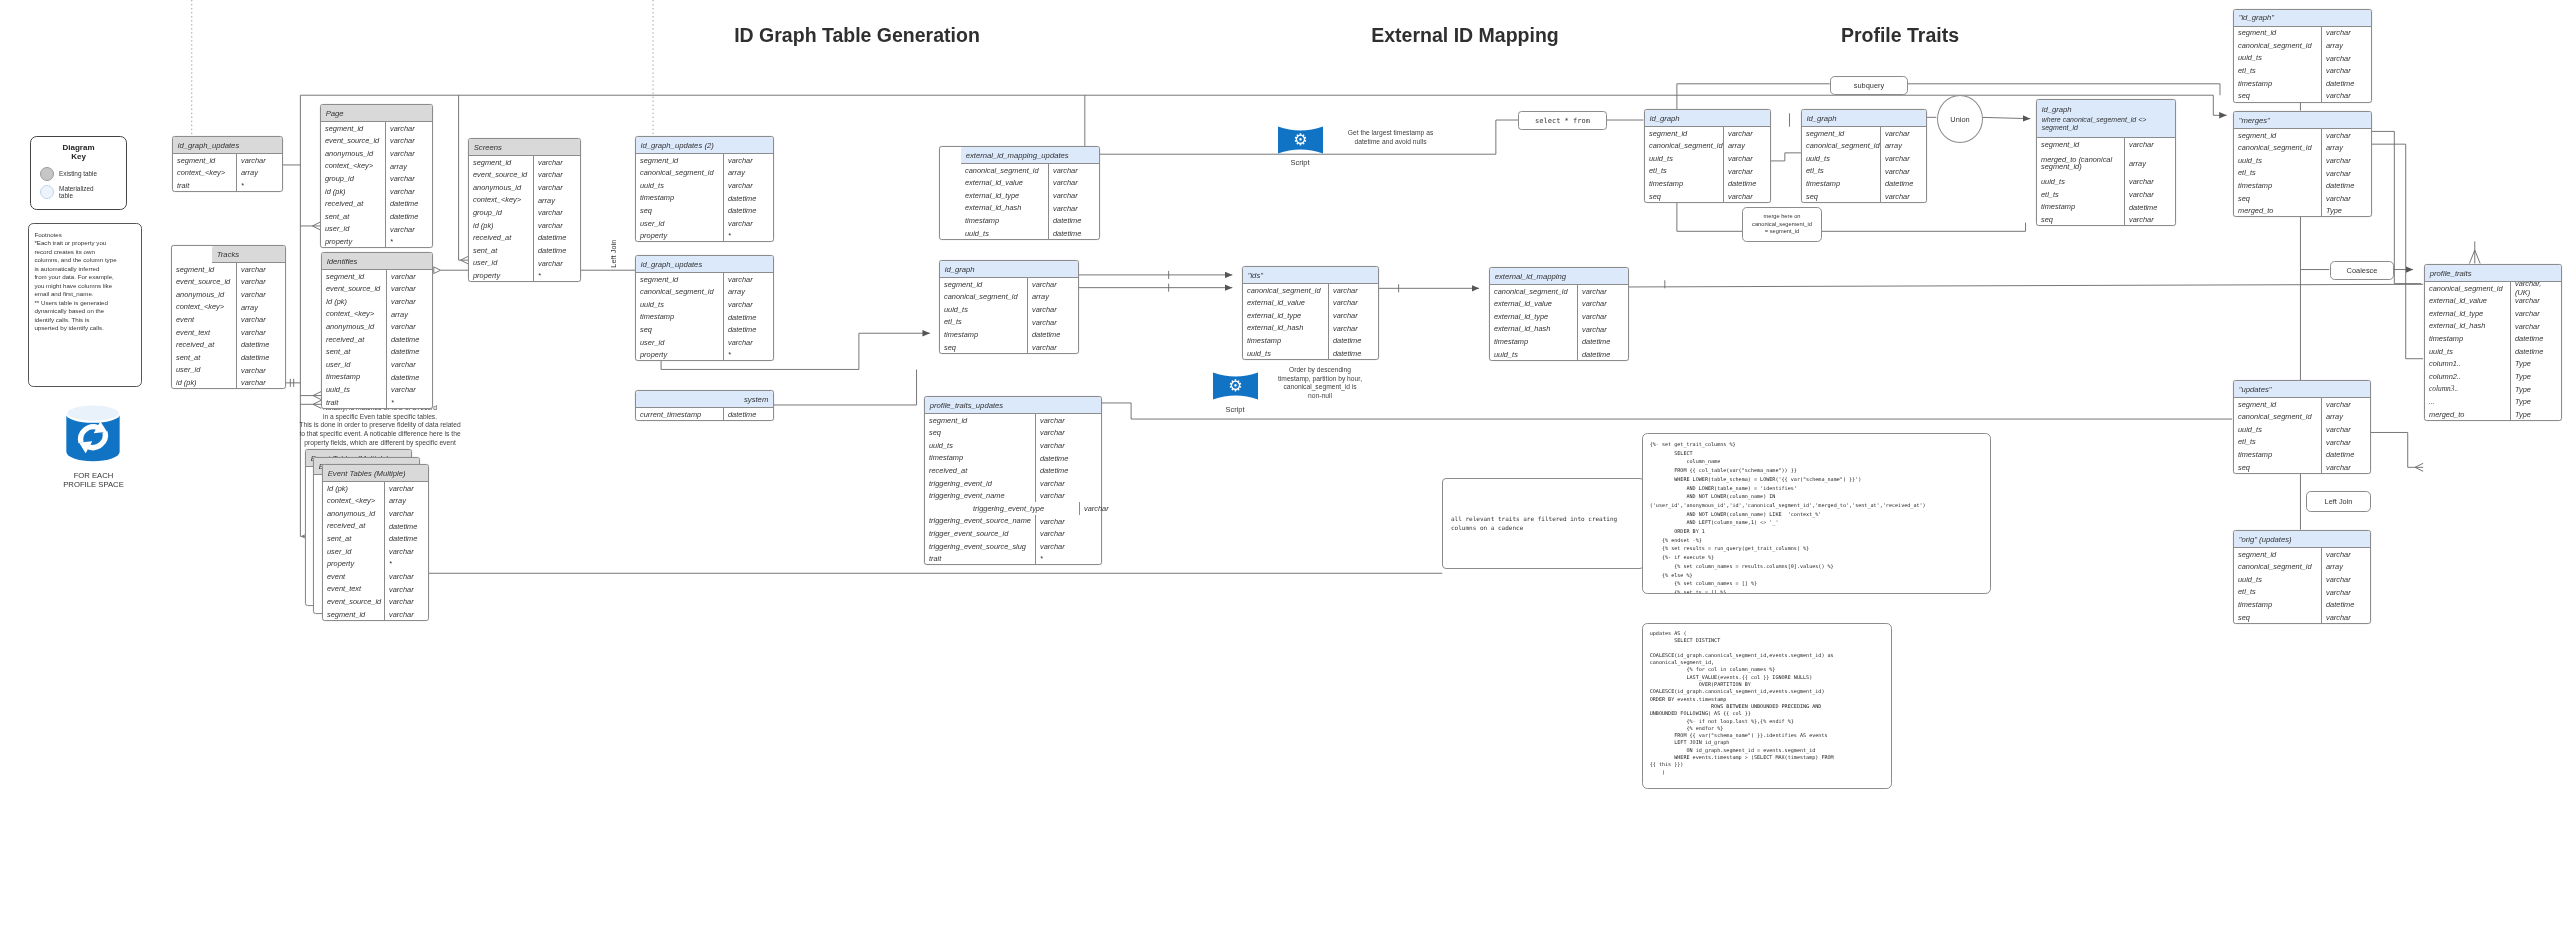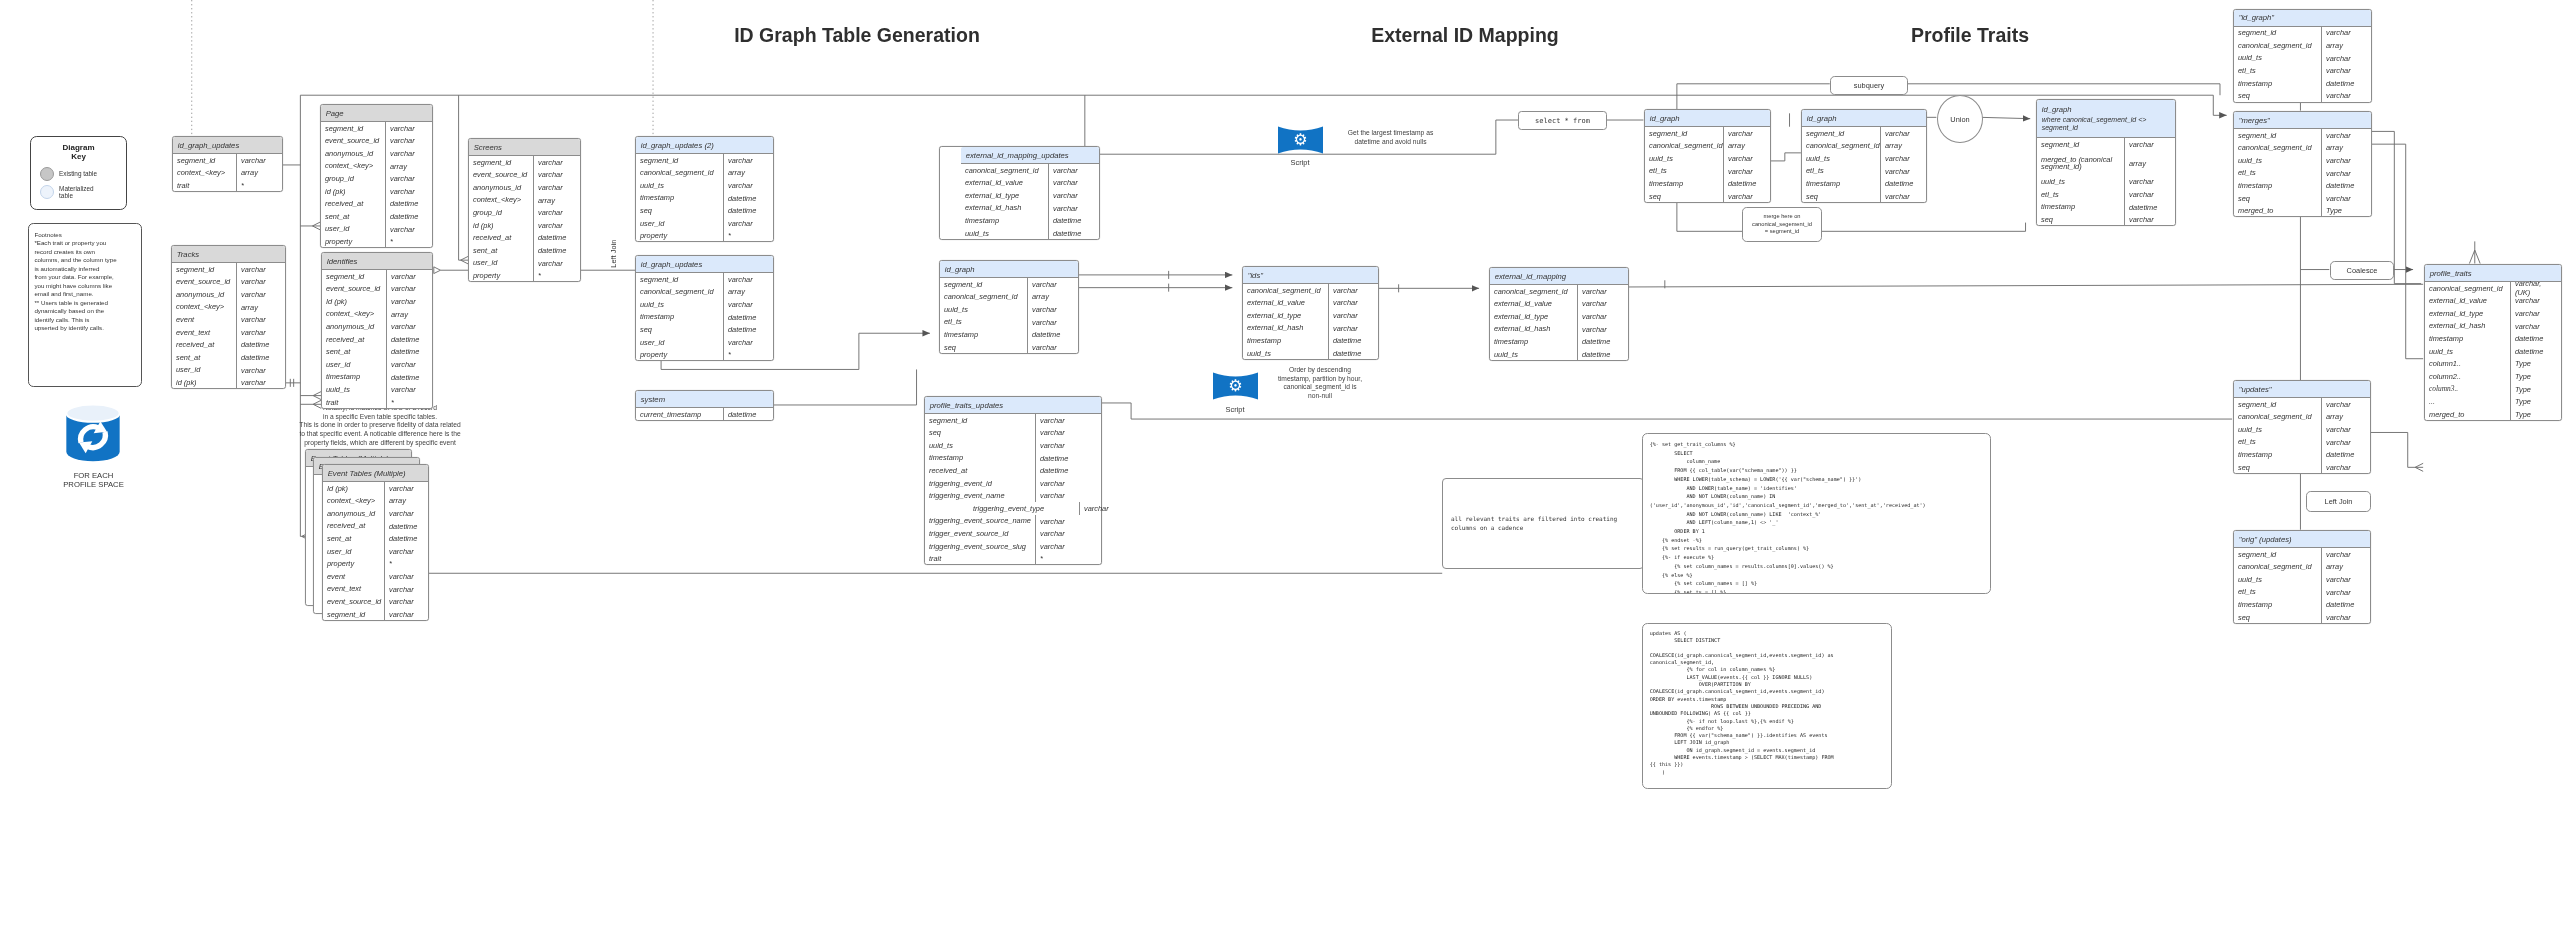--- a/index.html
+++ b/index.html
@@ -122,21 +122,21 @@
       <line x1="3690" y1="373" x2="3682" y2="393"></line>
       <line x1="3690" y1="373" x2="3690" y2="393"></line>
       <line x1="3690" y1="373" x2="3698" y2="393"></line>
       <polygon points="646,398 656,403 646,408" fill="#fff" stroke="#6e6e6e"></polygon>
     </g>
 </svg>
 
 <div id="layer">
     <div class="sec-title" style="left: 857px;">ID Graph Table Generation</div>
     <div class="sec-title" style="left: 1465px;">External ID Mapping</div>
-    <div class="sec-title" style="left: 1970px;">Profile Traits</div>
+    <div class="sec-title" style="left: 1900px;">Profile Traits</div>
     <div class="legend" style="left: 30px; top: 136px; width: 95px; height: 72px;">
       <div class="lt">Diagram
 Key</div>
       <div class="li">
         <div class="sw existing"></div>
         <div style="white-space: pre-line;">Existing table</div>
       </div>
       <div class="li">
         <div class="sw materialized"></div>
         <div style="white-space: pre-line;">Materialized
@@ -212,21 +212,21 @@
       <div class="rw">
         <div class="nm" style="width: 55px;">context_&lt;key&gt;</div>
         <div class="ty">array</div>
       </div>
       <div class="rw">
         <div class="nm" style="width: 55px;">trait</div>
         <div class="ty">*</div>
       </div>
     </div>
     <div class="tbl existing" style="left: 171px; top: 245px; width: 113px; height: 142px;">
-      <div class="hd" style="height: 16px;">
+      <div class="hd" style="height: 16px; margin-left: 40px;">
         <div>Tracks</div>
       </div>
       <div class="rw">
         <div class="nm" style="width: 56px;">segment_id</div>
         <div class="ty">varchar</div>
       </div>
       <div class="rw">
         <div class="nm" style="width: 56px;">event_source_id</div>
         <div class="ty">varchar</div>
       </div>
@@ -517,21 +517,21 @@
       <div class="rw">
         <div class="nm" style="width: 79px;">user_id</div>
         <div class="ty">varchar</div>
       </div>
       <div class="rw">
         <div class="nm" style="width: 79px;">property</div>
         <div class="ty">*</div>
       </div>
     </div>
     <div class="tbl materialized" style="left: 635px; top: 390px; width: 137px; height: 29px;">
-      <div class="hd" style="height: 16px;">
+      <div class="hd" style="height: 16px; align-items: flex-end;">
         <div>system</div>
       </div>
       <div class="rw">
         <div class="nm" style="width: 79px;">current_timestamp</div>
         <div class="ty">datetime</div>
       </div>
     </div>
     <div class="tbl materialized" style="left: 939px; top: 146px; width: 138px; height: 92px; padding-left: 21px;">
       <div class="hd" style="height: 16px;">
         <div>external_id_mapping_updates</div>

